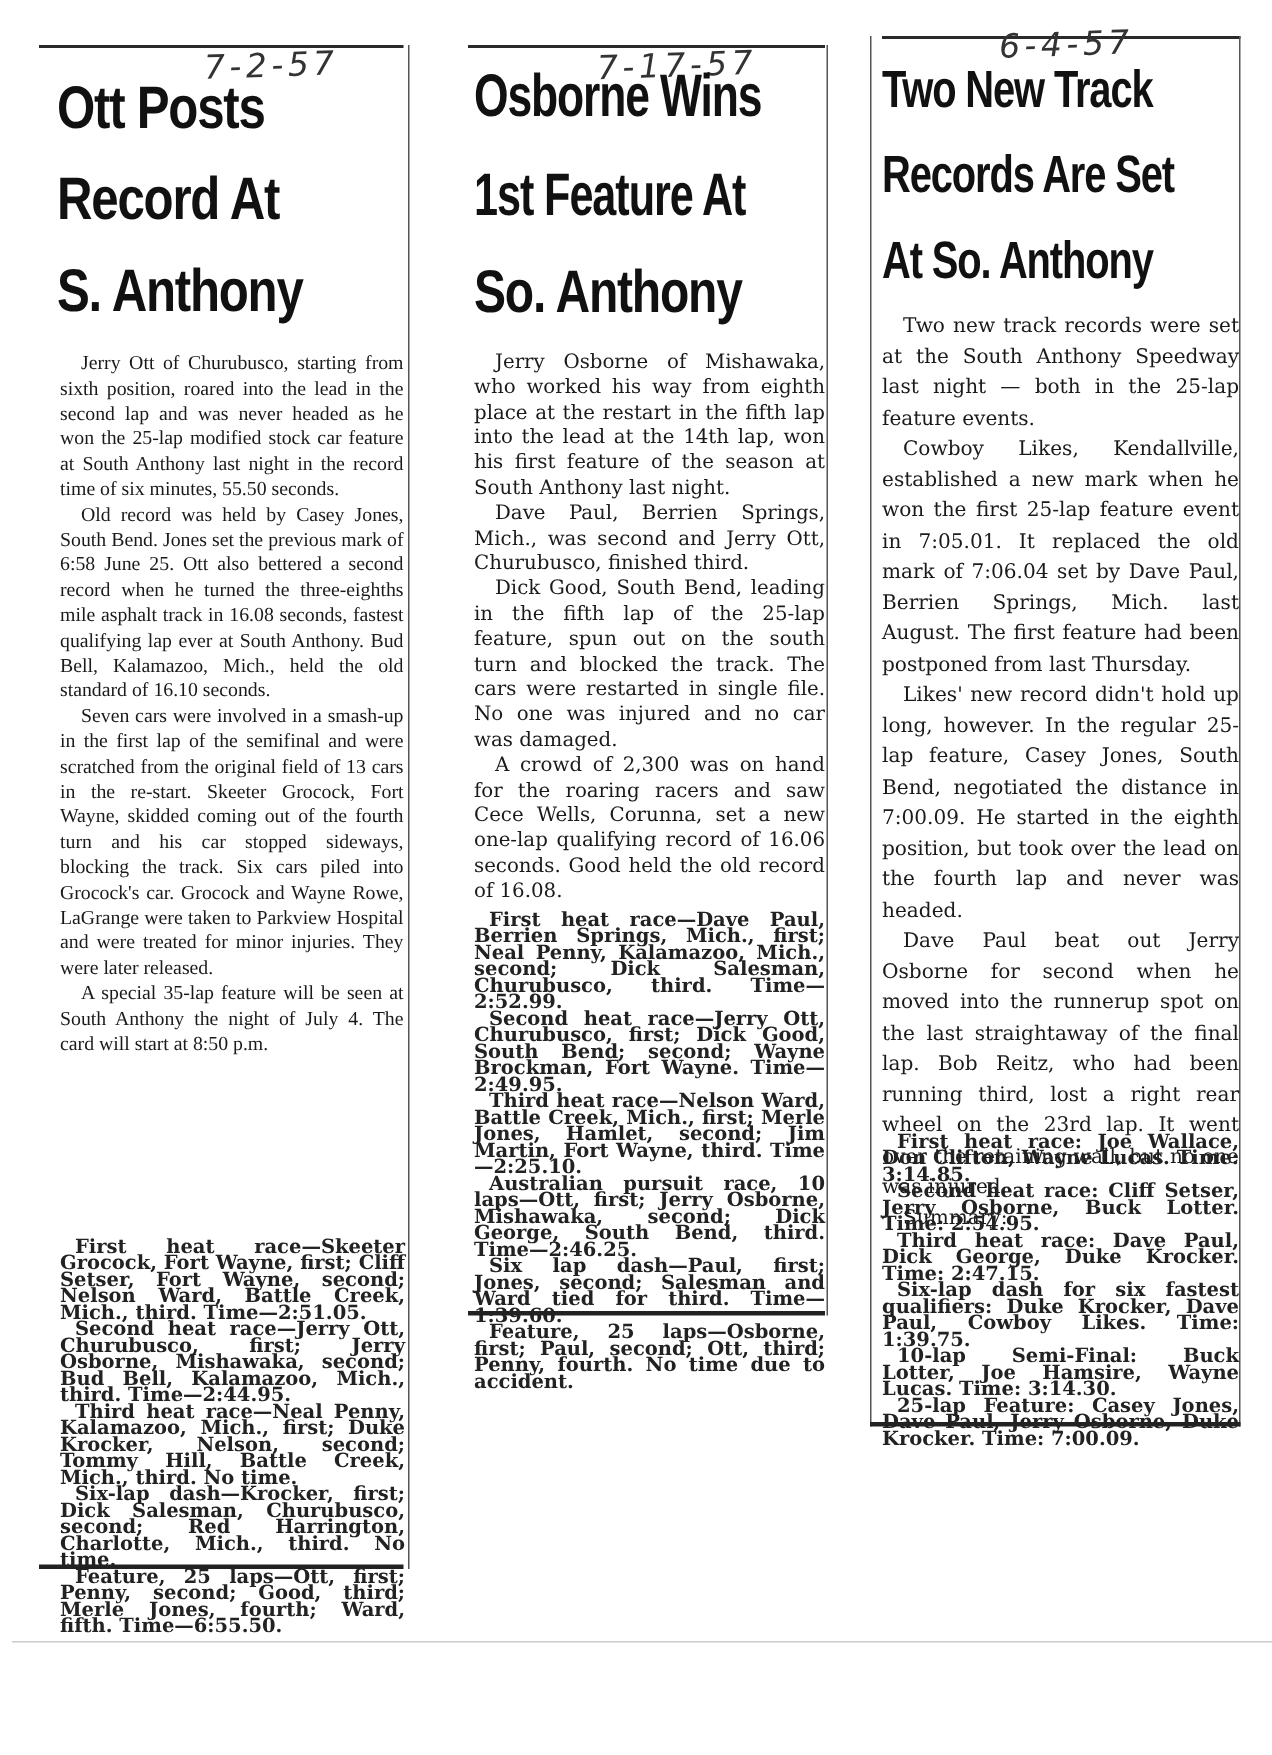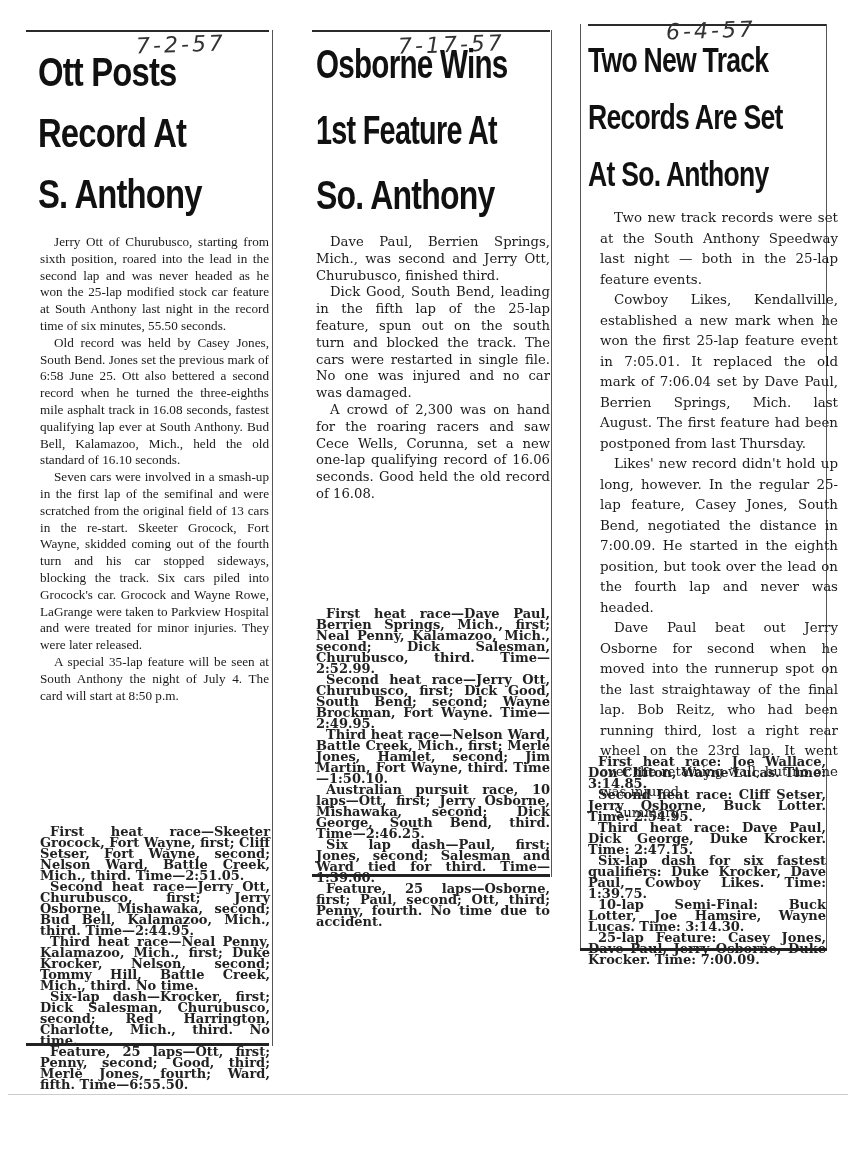--- a/index.html
+++ b/index.html
@@ -53,44 +53,45 @@
 </div>
 
 <div class="clip" style="left:312px; top:30px; width:238px; height:847px;">
   <div class="topline"></div>
   <div class="vborder" style="right:-2px;"></div>
   <div class="date" style="left:86px; top:2px;">7-17-57</div>
   <div class="head" style="left:4px; top:14px; font-size:40px; transform:scaleX(0.74);">Osborne Wins</div>
   <div class="head" style="left:4px; top:80px; font-size:40px; transform:scaleX(0.72);">1st Feature At</div>
   <div class="head" style="left:4px; top:145px; font-size:40px; transform:scaleX(0.80);">So. Anthony</div>
   <div class="body" style="left:4px; top:204px; width:234px;">
+    <p>Jerry Osborne of Mishawaka, who worked his way from eighth place at the restart in the fifth lap into the lead at the 14th lap, won his first feature of the season at South Anthony last night.</p>
     <p>Dave Paul, Berrien Springs, Mich., was second and Jerry Ott, Churubusco, finished third.</p>
     <p>Dick Good, South Bend, leading in the fifth lap of the 25-lap feature, spun out on the south turn and blocked the track. The cars were restarted in single file. No one was injured and no car was damaged.</p>
     <p>A crowd of 2,300 was on hand for the roaring racers and saw Cece Wells, Corunna, set a new one-lap qualifying record of 16.06 seconds. Good held the old record of 16.08.</p>
   </div>
   <div class="summary" style="left:4px; top:578px; width:234px;">
     <p>First heat race—Dave Paul, Berrien Springs, Mich., first; Neal Penny, Kalamazoo, Mich., second; Dick Salesman, Churubusco, third. Time—2:52.99.</p>
     <p>Second heat race—Jerry Ott, Churubusco, first; Dick Good, South Bend; second; Wayne Brockman, Fort Wayne. Time—2:49.95.</p>
-    <p>Third heat race—Nelson Ward, Battle Creek, Mich., first; Merle Jones, Hamlet, second; Jim Martin, Fort Wayne, third. Time—1:50.10.</p>
+    <p>Third heat race—Nelson Ward, Battle Creek, Mich., first; Merle Jones, Hamlet, second; Jim Martin, Fort Wayne, third. Time—2:25.10.</p>
     <p>Australian pursuit race, 10 laps—Ott, first; Jerry Osborne, Mishawaka, second; Dick George, South Bend, third. Time—2:46.25.</p>
     <p>Six lap dash—Paul, first; Jones, second; Salesman and Ward tied for third. Time—1:39.60.</p>
     <p>Feature, 25 laps—Osborne, first; Paul, second; Ott, third; Penny, fourth. No time due to accident.</p>
   </div>
   <div class="botline"></div>
 </div>
 
 <div class="clip" style="left:580px; top:24px; width:247px; height:927px;">
   <div class="topline" style="left:8px;"></div>
   <div class="vborder" style="left:0;"></div>
   <div class="vborder" style="right:0;"></div>
   <div class="date" style="left:86px; top:-6px;">6-4-57</div>
   <div class="head" style="left:8px; top:18px; font-size:35px; transform:scaleX(0.76);">Two New Track</div>
   <div class="head" style="left:8px; top:75px; font-size:35px; transform:scaleX(0.76);">Records Are Set</div>
   <div class="head" style="left:8px; top:132px; font-size:35px; transform:scaleX(0.76);">At So. Anthony</div>
-  <div class="body" style="left:20px; top:184px; width:238px; line-height:20.5px; font-size:13.4px;">
+  <div class="body" style="left:8px; top:184px; width:238px; line-height:20.5px; font-size:13.4px;">
     <p>Two new track records were set at the South Anthony Speedway last night — both in the 25-lap feature events.</p>
     <p>Cowboy Likes, Kendallville, established a new mark when he won the first 25-lap feature event in 7:05.01. It replaced the old mark of 7:06.04 set by Dave Paul, Berrien Springs, Mich. last August. The first feature had been postponed from last Thursday.</p>
     <p>Likes' new record didn't hold up long, however. In the regular 25-lap feature, Casey Jones, South Bend, negotiated the distance in 7:00.09. He started in the eighth position, but took over the lead on the fourth lap and never was headed.</p>
     <p>Dave Paul beat out Jerry Osborne for second when he moved into the runnerup spot on the last straightaway of the final lap. Bob Reitz, who had been running third, lost a right rear wheel on the 23rd lap. It went over the retaining wall, but no one was injured.</p>
     <p>Summary:</p>
   </div>
   <div class="summary" style="left:8px; top:732px; width:238px;">
     <p>First heat race: Joe Wallace, Don Clifton, Wayne Lucas. Time: 3:14.85.</p>
     <p>Second heat race: Cliff Setser, Jerry Osborne, Buck Lotter. Time: 2:54.95.</p>
     <p>Third heat race: Dave Paul, Dick George, Duke Krocker. Time: 2:47.15.</p>

